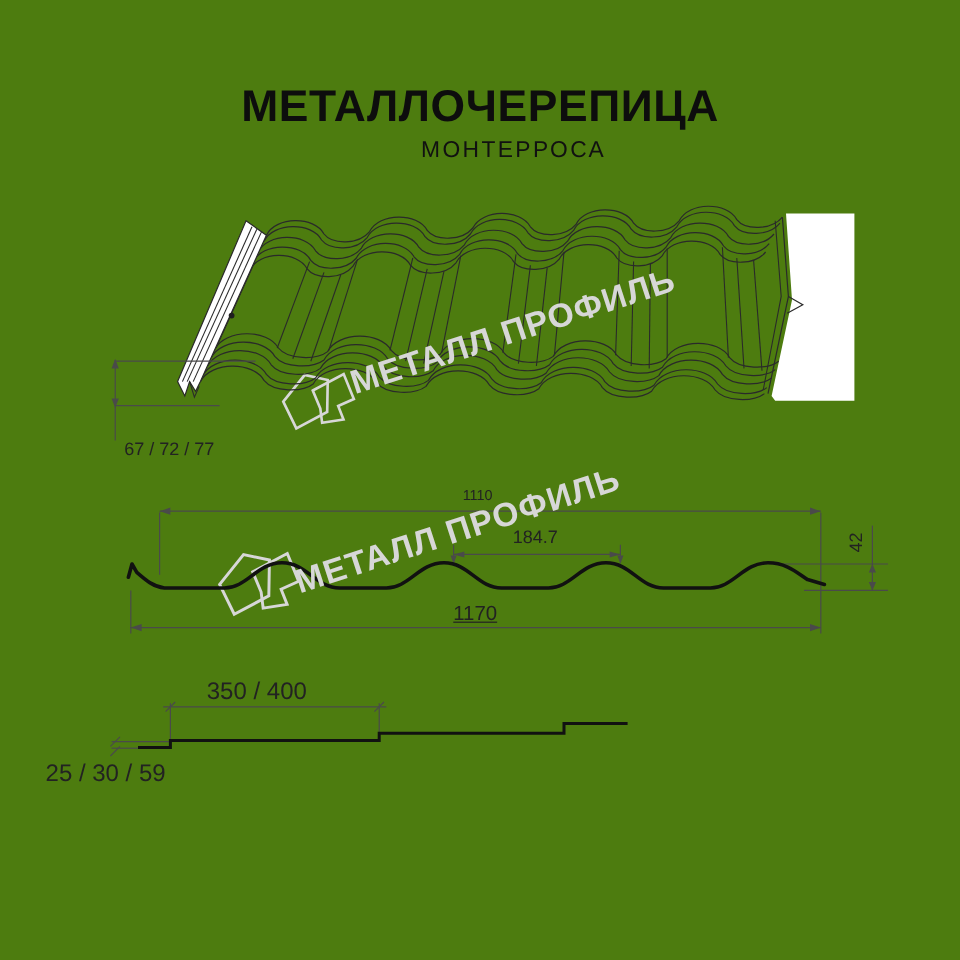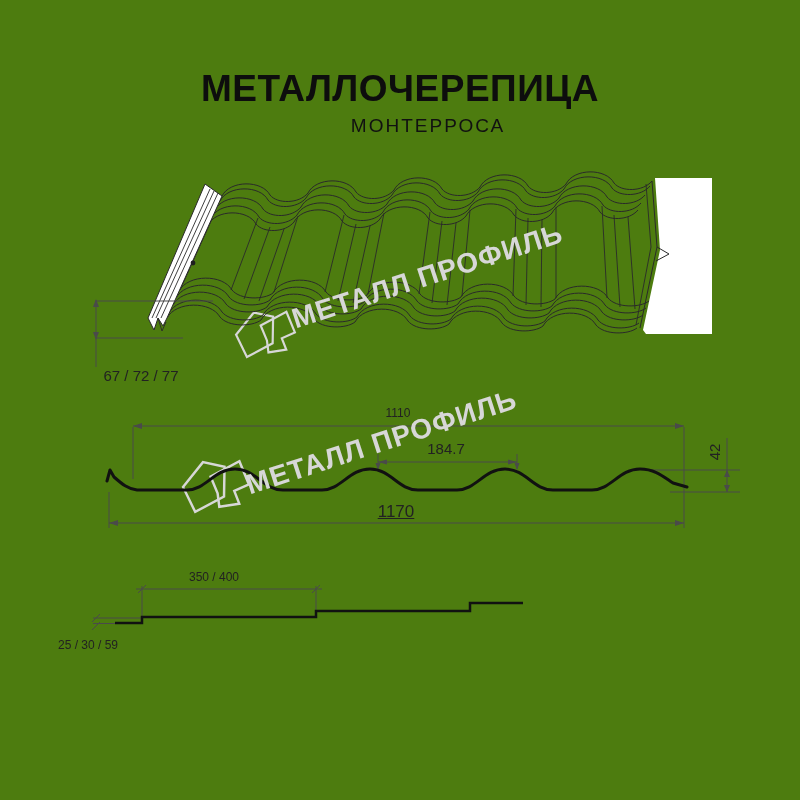--- a/index.html
+++ b/index.html
@@ -2,21 +2,21 @@
 <html><head>
 <meta charset="utf-8">
 <style>
   html,body{margin:0;padding:0;background:#fff;}
   .page{position:relative;width:800px;height:800px;background:#4d7c0f;overflow:hidden;
         font-family:"Liberation Sans", sans-serif;}
   .abs{position:absolute;}
   .center{transform:translate(-50%,-50%);}
   .title{font-size:37px;font-weight:800;letter-spacing:.5px;color:#0d0d0d;white-space:nowrap;}
   .subtitle{font-size:19px;font-weight:400;letter-spacing:2px;color:#111;white-space:nowrap;margin-left:28px;}
-  .dim{font-size:12px;color:#222;white-space:nowrap;}
+  .dim{font-size:20px;color:#222;white-space:nowrap;}
   .dim-sm{font-size:15px;color:#222;white-space:nowrap;}
   .wm-text{font-size:28px;font-weight:700;letter-spacing:1px;color:#d7d7d7;white-space:nowrap;
            transform-origin:0 50%;}
   svg{position:absolute;left:0;top:0;}
 </style>
 </head>
 <body>
 
 <div class="page">
 

